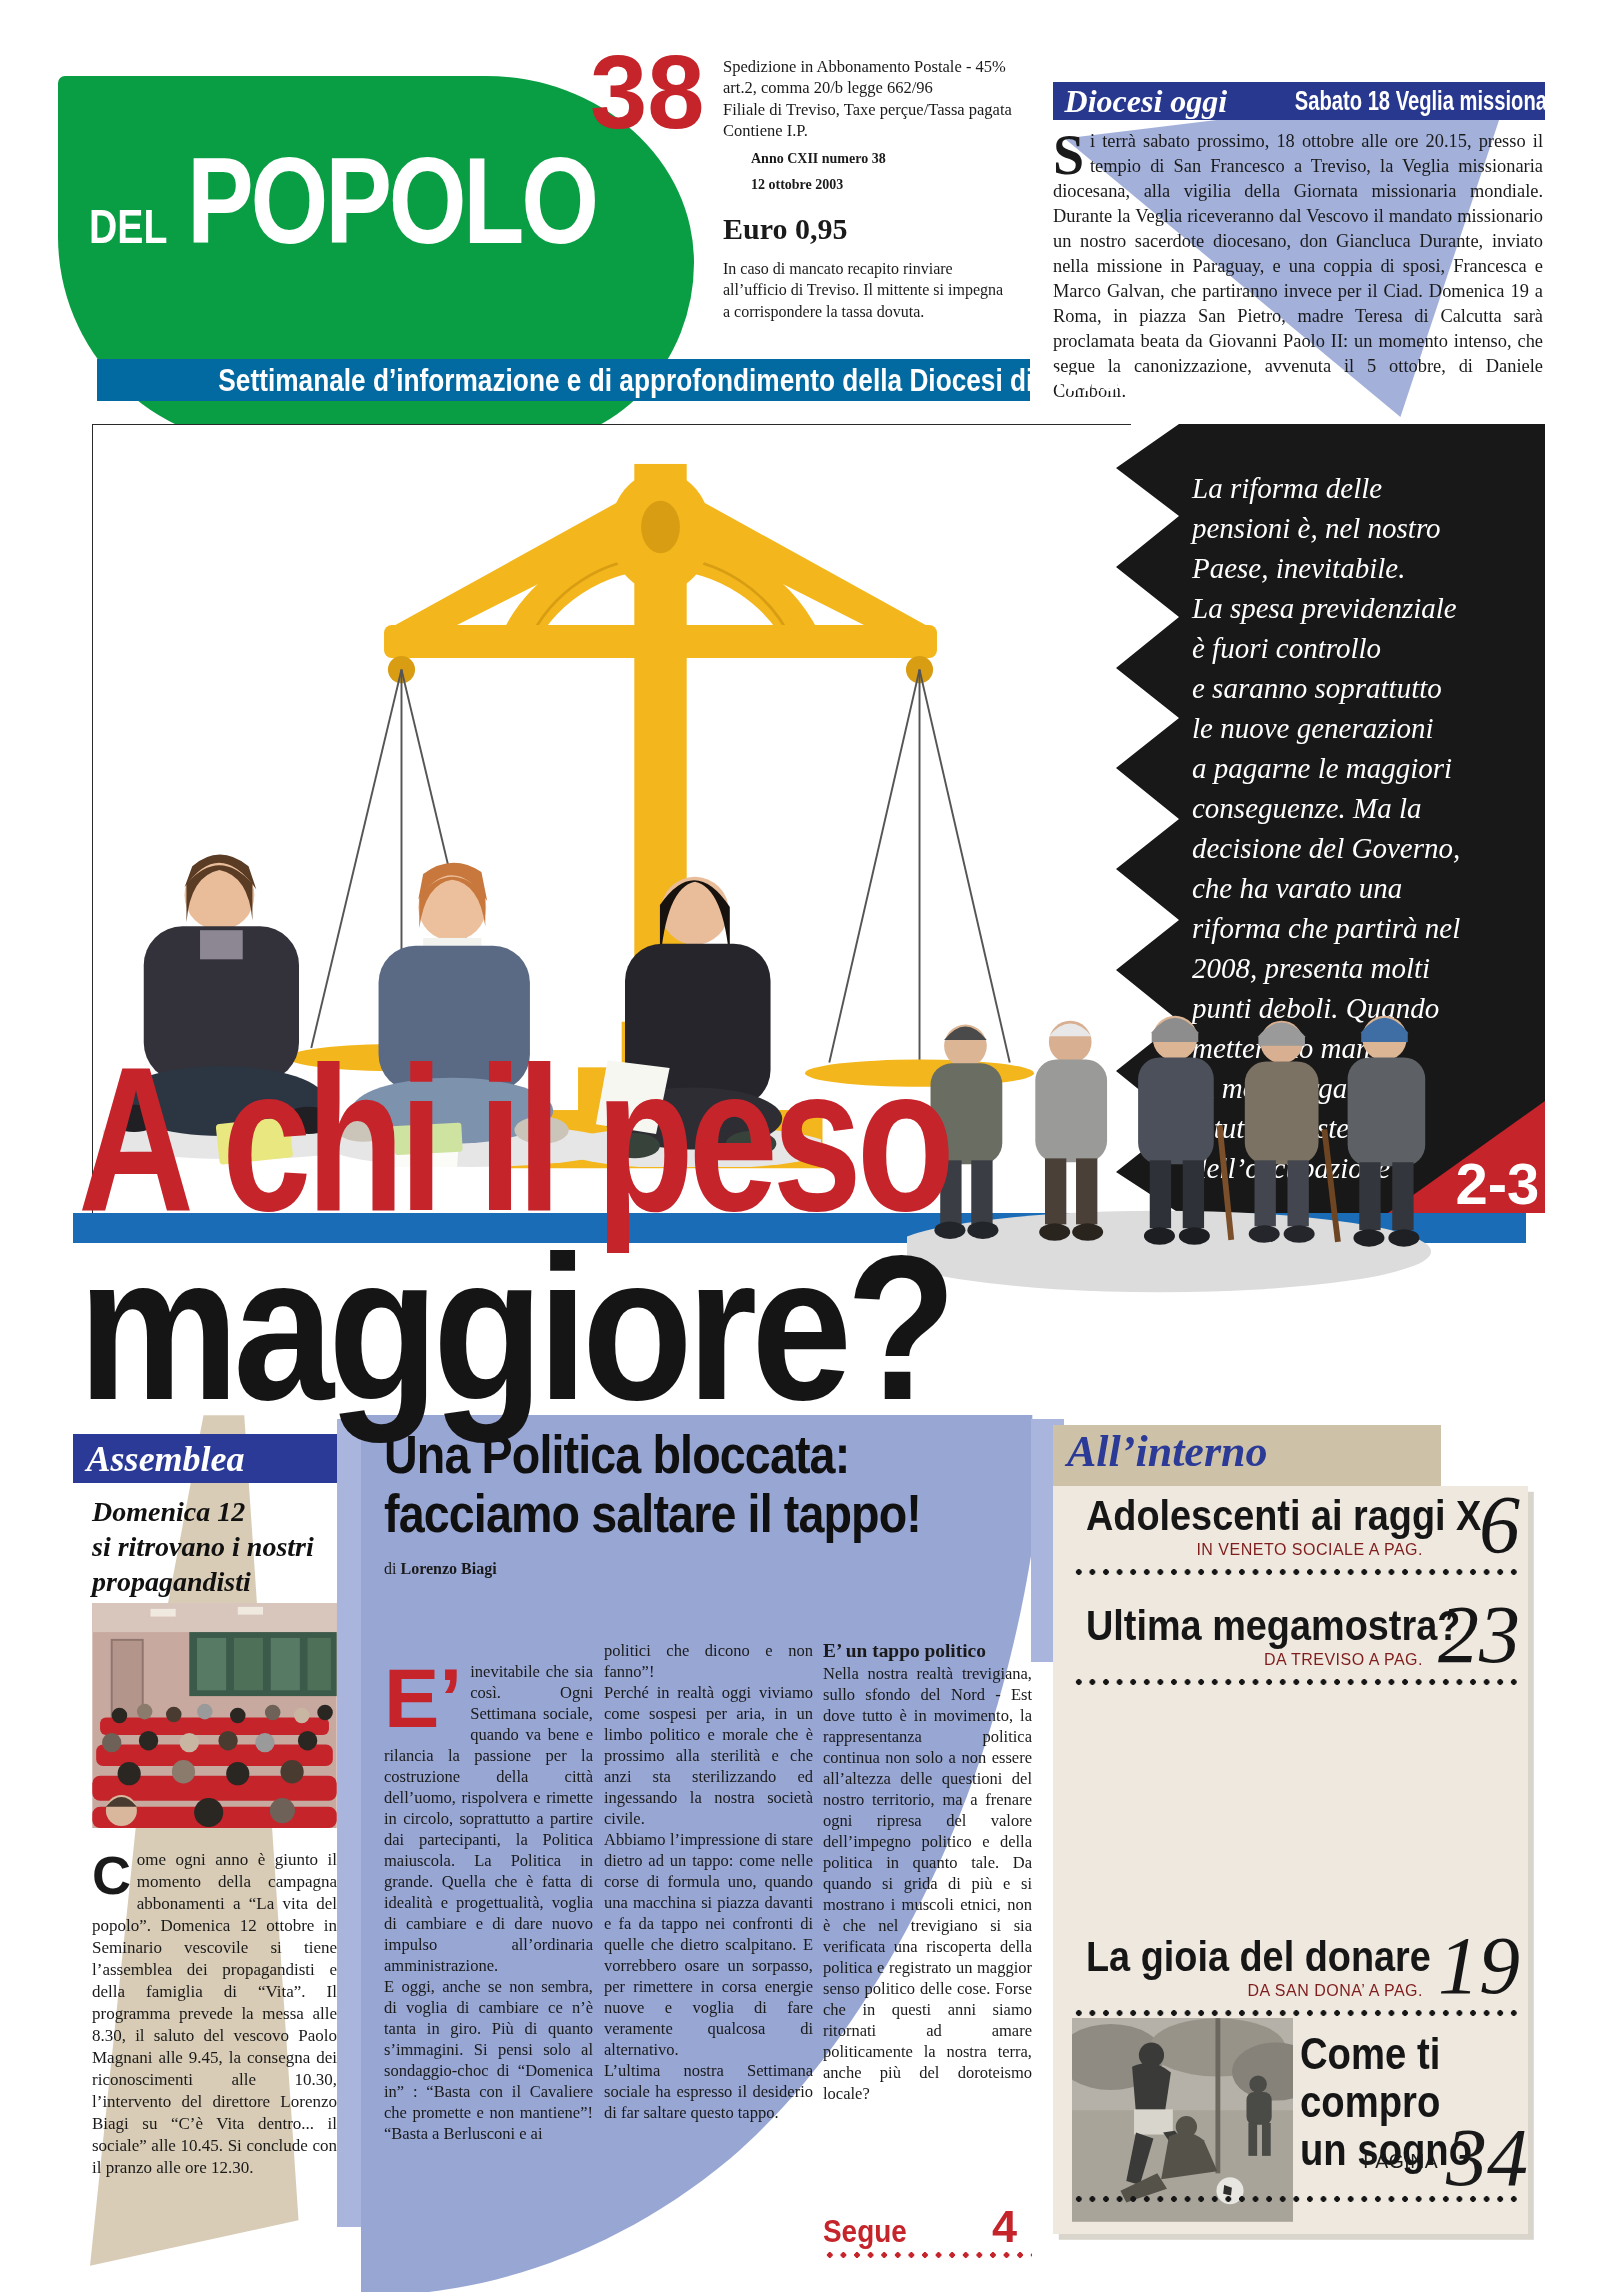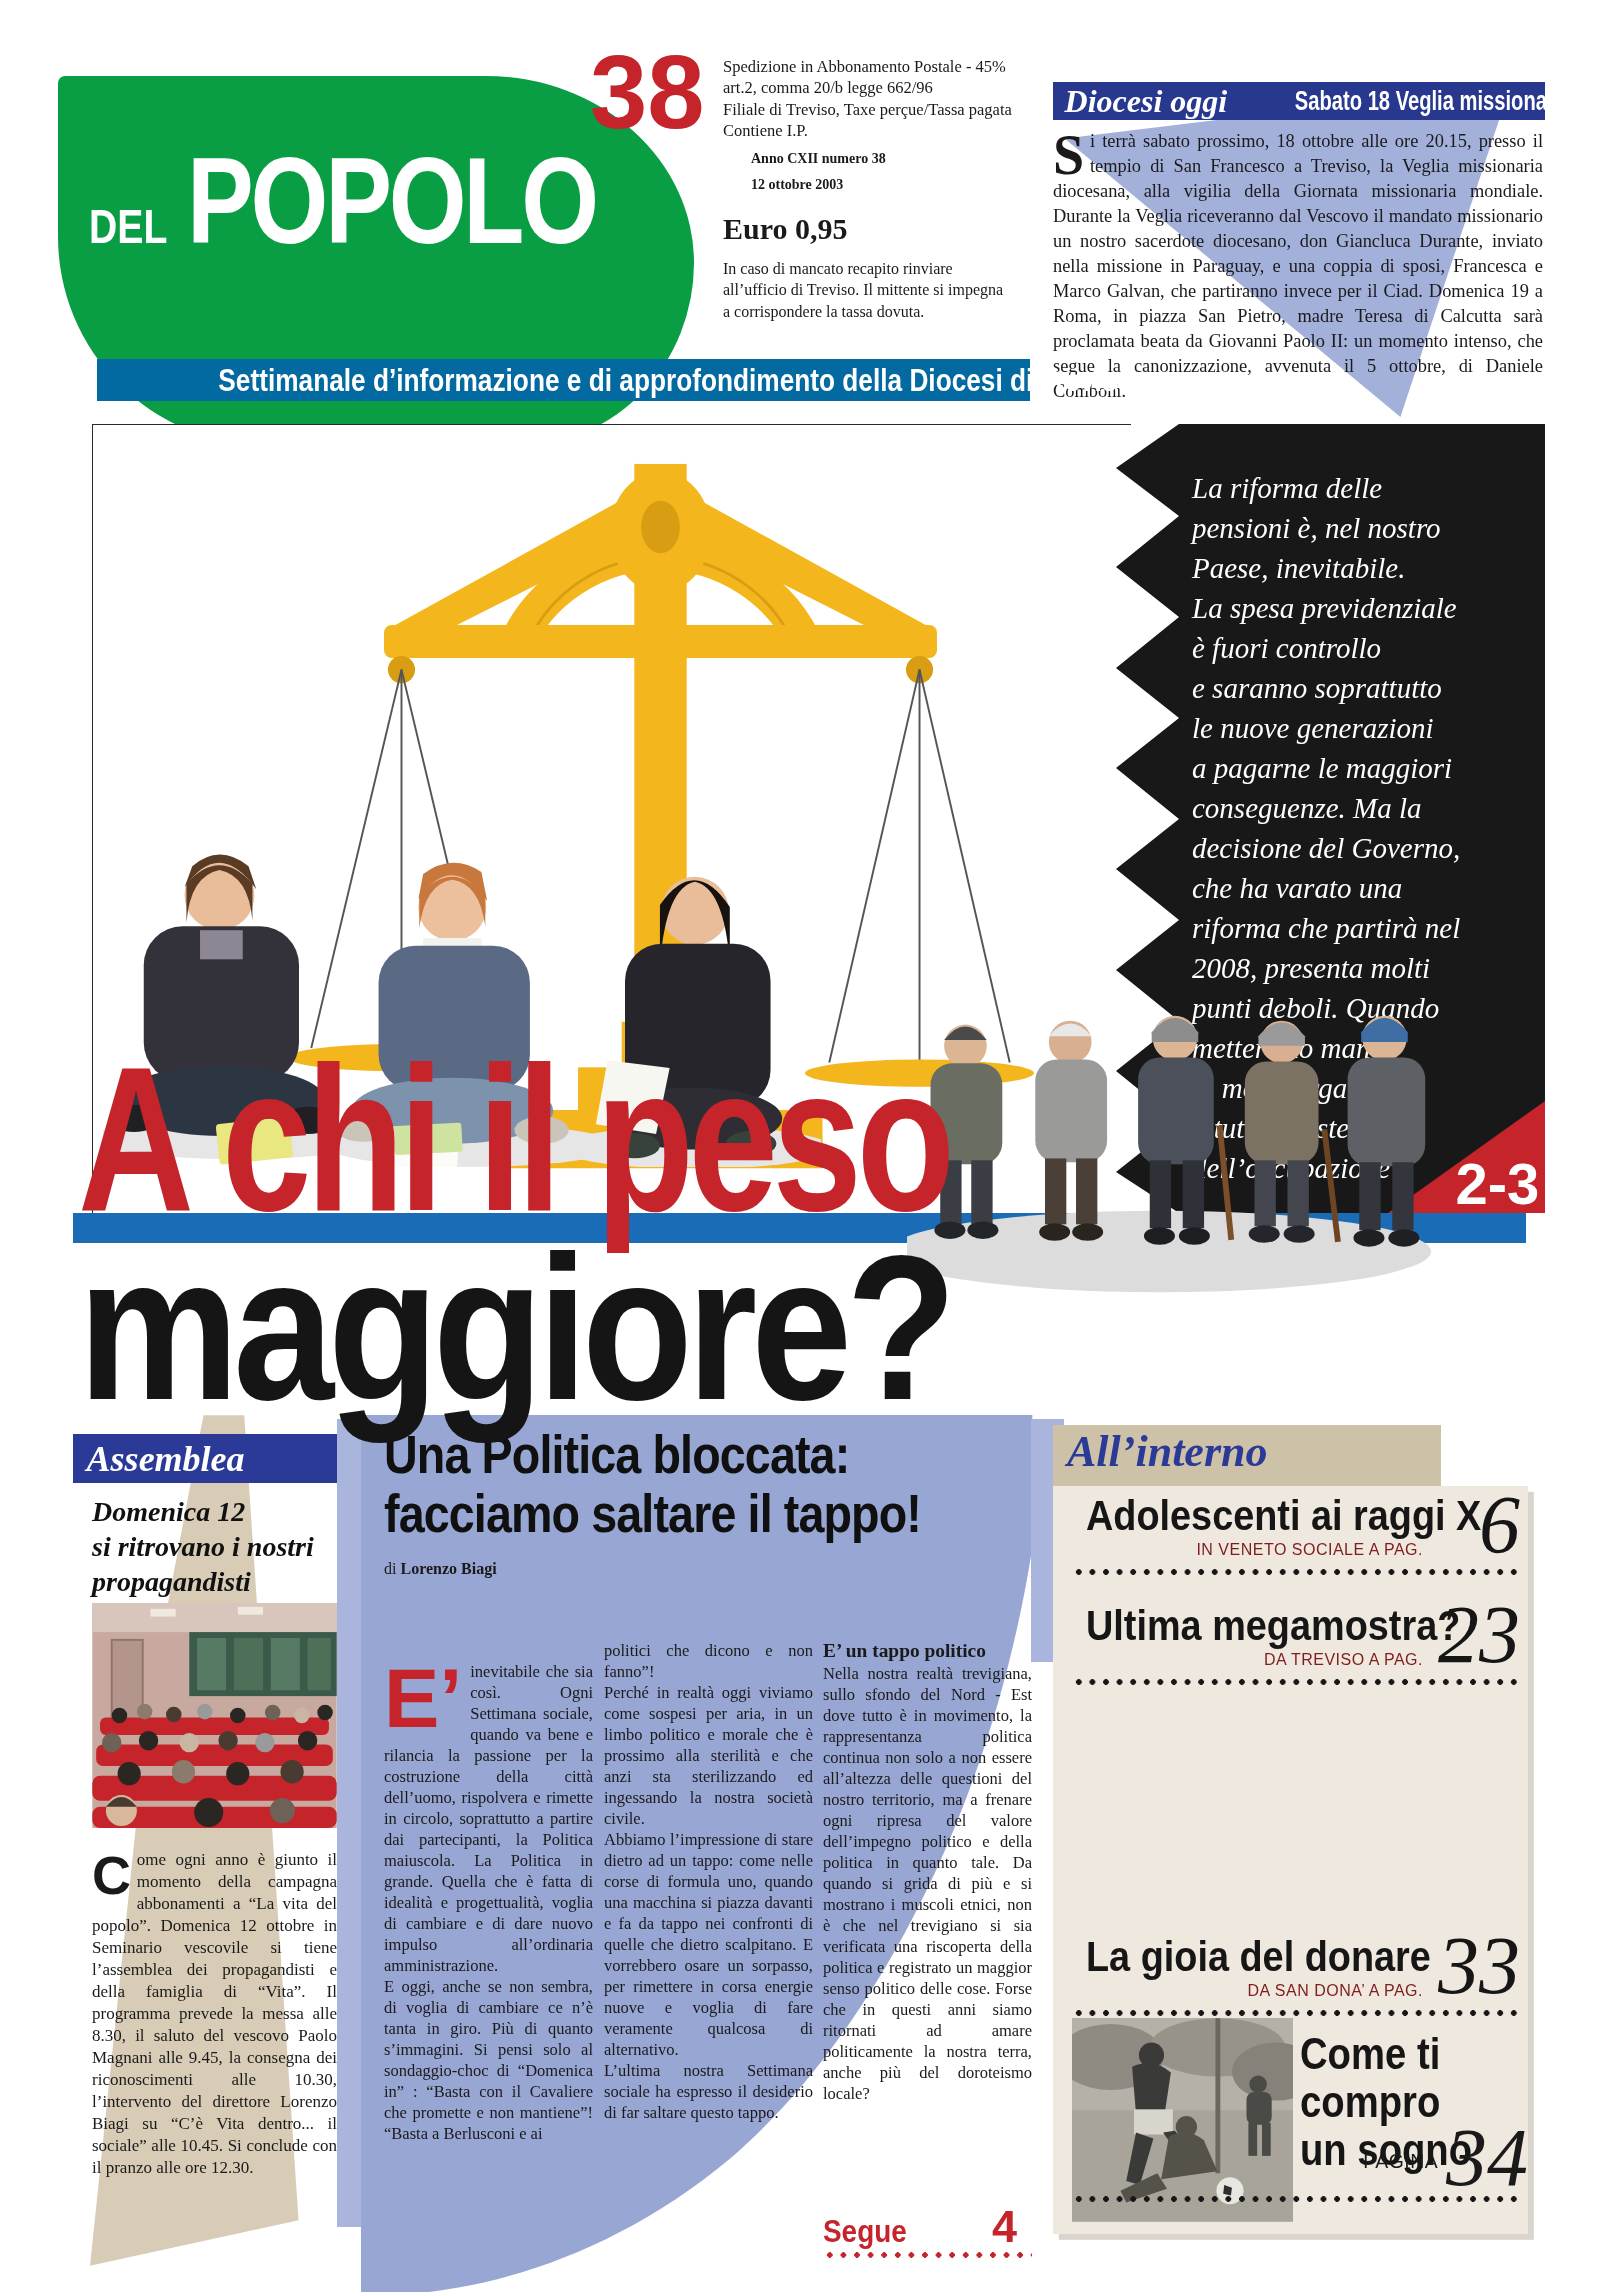--- a/index.html
+++ b/index.html
@@ -396,21 +396,21 @@
   </div>
   <div class="abs idx-item" style="top:1604px;">
     <div class="idx-title">Ultima megamostra?</div>
     <div class="idx-src">DA TREVISO A PAG.</div>
     <div class="idx-page">23</div>
     <div class="idx-dots"></div>
   </div>
   <div class="abs idx-item" style="top:1935px;">
     <div class="idx-title">La gioia del donare</div>
     <div class="idx-src">DA SAN DONA’ A PAG.</div>
-    <div class="idx-page">33</div>
+    <div class="idx-page">19</div>
     <div class="idx-dots"></div>
   </div>
 
   <svg class="abs soccer" width="221" height="204" viewBox="0 0 228 210">
     <rect width="228" height="210" fill="#a8a49a"></rect>
     <rect width="228" height="95" fill="#b5b1a8"></rect>
     <ellipse cx="40" cy="40" rx="55" ry="34" fill="#8f8b82"></ellipse>
     <ellipse cx="150" cy="30" rx="70" ry="30" fill="#979388"></ellipse>
     <ellipse cx="210" cy="55" rx="45" ry="30" fill="#86827a"></ellipse>
     <rect x="148" y="0" width="5" height="160" fill="#6b675e"></rect>

